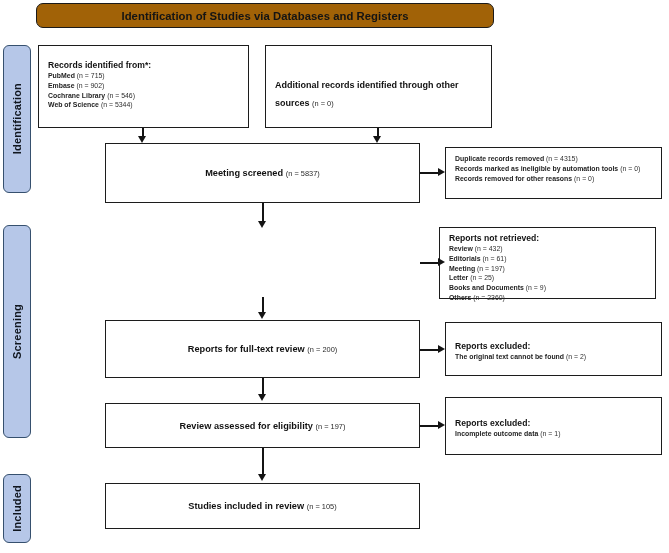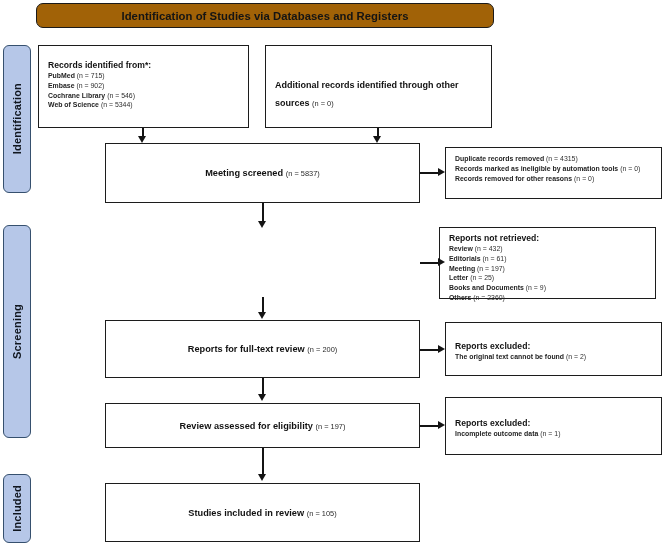--- a/index.html
+++ b/index.html
@@ -125,21 +125,21 @@
   #box-identified     { left: 38px;  top: 45px;  width: 211px; height: 83px; }
   #box-additional     { left: 265px; top: 45px;  width: 227px; height: 83px; }
   #box-screened       { left: 105px; top: 143px; width: 315px; height: 60px; }
   #box-removed        { left: 445px; top: 147px; width: 217px; height: 52px; }
   #box-sought         { left: 105px; top: 229px; width: 315px; height: 68px; }
   #box-notretrieved   { left: 439px; top: 227px; width: 217px; height: 72px; }
   #box-fulltext       { left: 105px; top: 320px; width: 315px; height: 58px; }
   #box-excluded-1     { left: 445px; top: 322px; width: 217px; height: 54px; }
   #box-eligibility    { left: 105px; top: 403px; width: 315px; height: 45px; }
   #box-excluded-2     { left: 445px; top: 397px; width: 217px; height: 58px; }
-  #box-included       { left: 105px; top: 483px; width: 315px; height: 59px; }
+  #box-included       { left: 105px; top: 483px; width: 315px; height: 46px; }
 
   
   .vline {
     position: absolute;
     width: 1.6px;
     background: #141414;
   }
   .hline {
     position: absolute;
     height: 1.6px;

